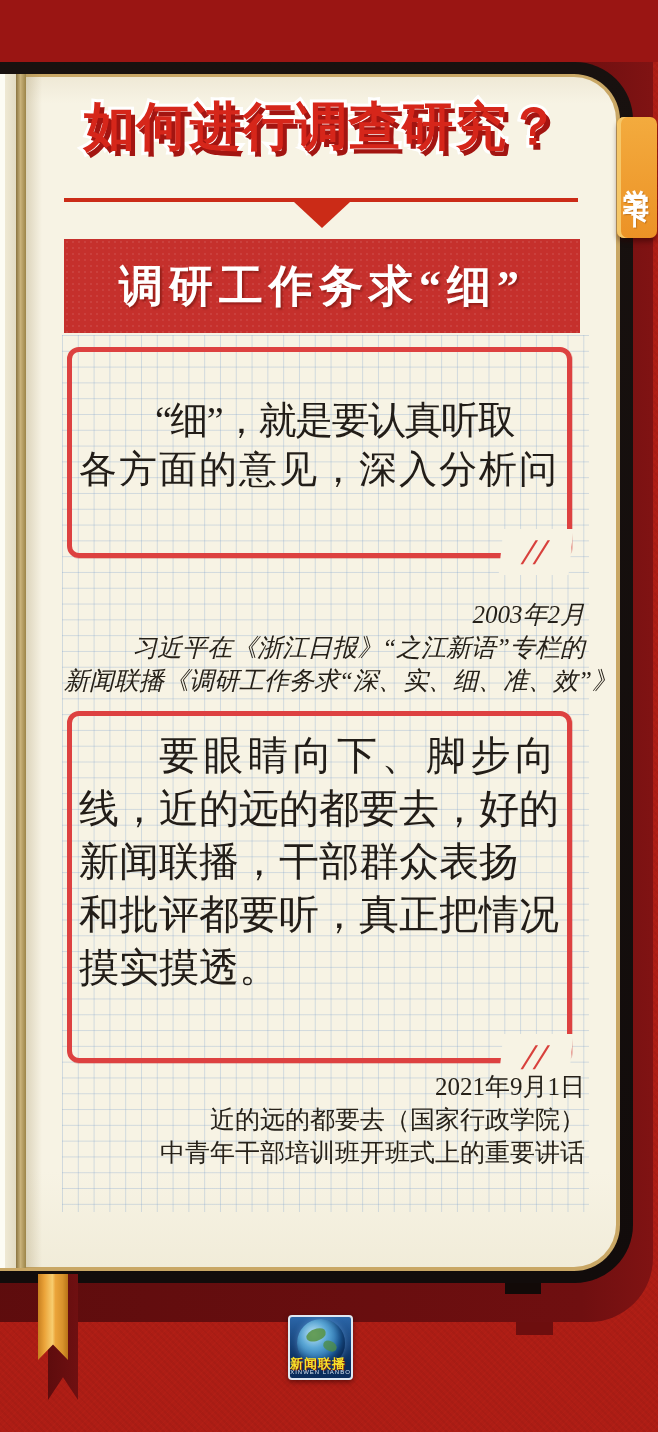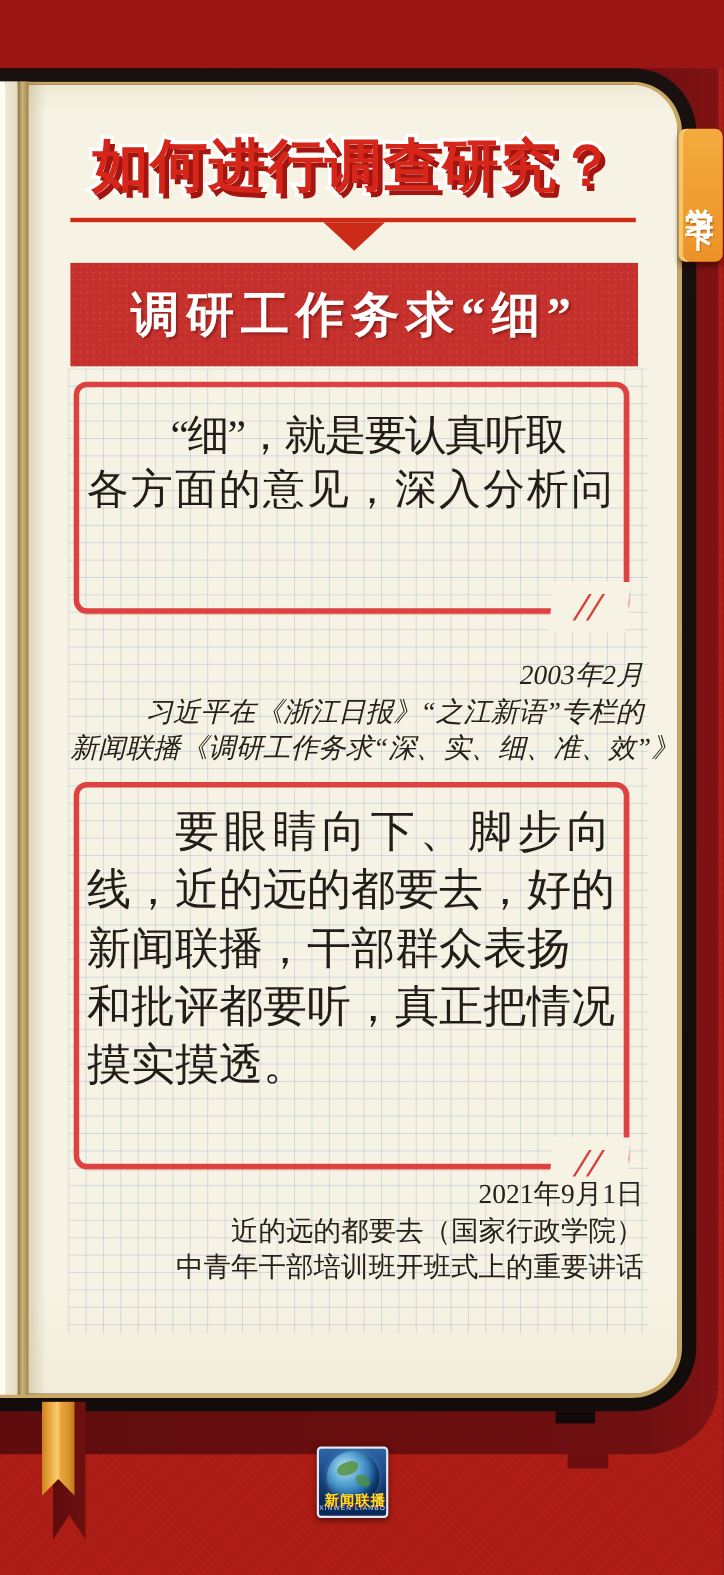--- a/index.html
+++ b/index.html
@@ -37,42 +37,42 @@
   
   .grid{left:62px;top:335px;width:527px;height:877px;
     background-image:linear-gradient(to right,rgba(120,158,205,.30) 1px,transparent 1px),
                      linear-gradient(to bottom,rgba(120,158,205,.30) 1px,transparent 1px);
     background-size:15.8px 15.8px;}
 
   
   .title{left:64px;top:92px;width:516px;text-align:center;
     font-size:52px;font-weight:900;letter-spacing:1px;color:#d6261a;
     -webkit-text-stroke:6px #ffffff;paint-order:stroke fill;
-    text-shadow:4px 5px 0 #a31511;margin-top:24px;}
+    text-shadow:4px 5px 0 #a31511;}
   .divider{left:64px;top:198px;width:514px;height:4px;background:#cb2b17;}
   .tri{left:294px;top:202px;width:0;height:0;
     border-left:28px solid transparent;border-right:28px solid transparent;
     border-top:26px solid #cb2b17;}
   .banner{left:64px;top:239px;width:516px;height:94px;background:#c5302c;
     background-image:radial-gradient(rgba(255,255,255,.08) 1px,transparent 1px);
     background-size:6px 6px;
     display:flex;align-items:center;justify-content:center;}
   .banner span{color:#fff;font-size:44px;font-weight:bold;letter-spacing:6px;
     text-shadow:2px 2px 2px rgba(90,10,5,.45);}
 
   
   .qbox{box-sizing:border-box;border:5px solid #dd4140;border-radius:12px;
     box-shadow:1px 1px 0 rgba(190,40,40,.25);}
   .qbox1{left:67px;top:347px;width:505px;height:211px;padding:20px 7px 0 7px;}
   .qbox2{left:67px;top:700px;width:505px;height:352px;padding:13px 7px 0 7px;margin-top:11px;}
   .q-line{white-space:nowrap;color:#221d18;}
   .q1 .q-line{font-size:38px;line-height:49px;letter-spacing:2px;}
   .q2 .q-line{font-size:40px;line-height:53px;letter-spacing:0;}
   .q-indent{text-indent:2em;}
-  .q1 .q-tight{letter-spacing:-1.5px;}
+  .q1 .q-tight{letter-spacing:-1.5px;margin-top:24px;}
   .q2 .q-spread{letter-spacing:4.5px;}
   .qmark{position:absolute;right:-4px;bottom:-22px;width:70px;height:46px;
     background:#f7f3e4;display:flex;align-items:center;justify-content:center;
     color:#d8403c;font-size:36px;font-weight:bold;font-style:italic;
     transform:skewX(-6deg);letter-spacing:2px;}
 
   
   .att{width:521px;text-align:right;color:#262119;}
   .att div{font-size:25px;line-height:33px;white-space:nowrap;}
   .att1{left:64px;top:598px;font-style:italic;}
@@ -99,21 +99,21 @@
     background:linear-gradient(180deg,#2b66a8,#0a2c5c 75%);
     border:2px solid #dfe8f2;border-radius:4px;overflow:hidden;
     box-shadow:0 2px 5px rgba(30,0,0,.5);}
   .globe{position:absolute;left:7px;top:2px;width:48px;height:48px;border-radius:50%;
     background:radial-gradient(circle at 35% 32%,#bfe4f4,#5aa7d6 30%,#1f66a8 62%,#0a3a72 90%);
     box-shadow:inset -4px -5px 8px rgba(0,10,40,.55),0 0 6px rgba(150,200,255,.35);}
   .land1{position:absolute;left:9px;top:10px;width:20px;height:12px;background:#57923f;
     border-radius:60% 40% 55% 45%;transform:rotate(-14deg);opacity:.85;}
   .land2{position:absolute;left:26px;top:22px;width:14px;height:10px;background:#4e8c46;
     border-radius:45% 60% 40% 55%;transform:rotate(18deg);opacity:.8;}
-  .logo-cn{position:absolute;left:0;top:38px;width:100%;text-align:right;
+  .logo-cn{position:absolute;left:0;top:38px;width:100%;text-align:left;
     color:#f8e229;font-size:13px;font-weight:bold;letter-spacing:1px;
     text-shadow:1px 1px 0 #7c1a10;font-family:"Liberation Sans","DejaVu Sans",sans-serif;}
   .logo-en{position:absolute;left:0;top:52px;width:100%;text-align:center;
     color:#d5e2ee;font-size:6px;letter-spacing:1px;
     font-family:"Liberation Sans","DejaVu Sans",sans-serif;}
 </style>
 </head>
 <body>
 
 <div class="canvas">

